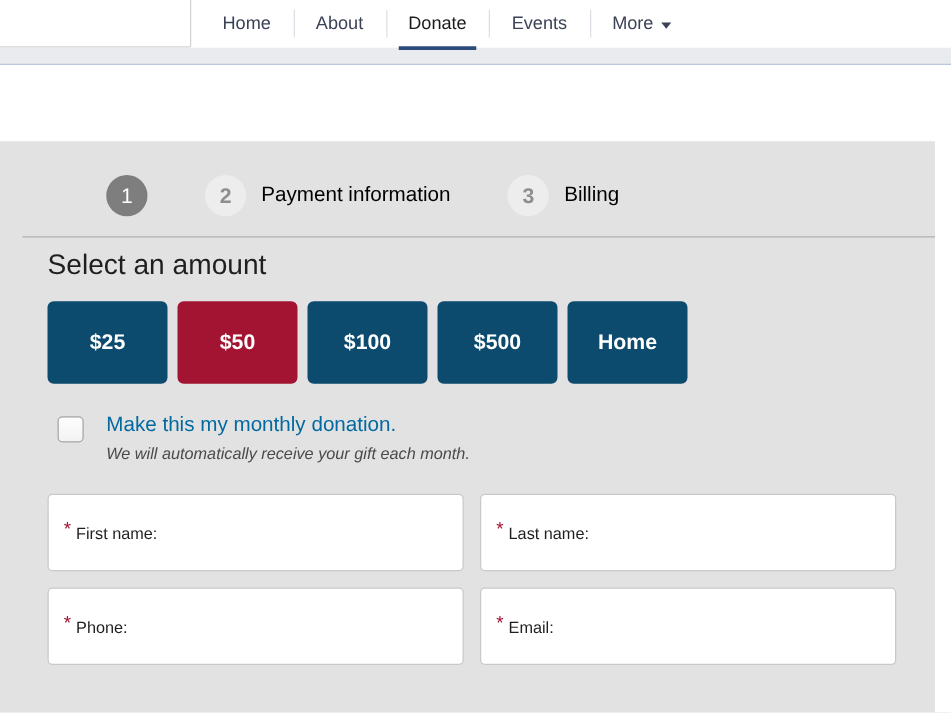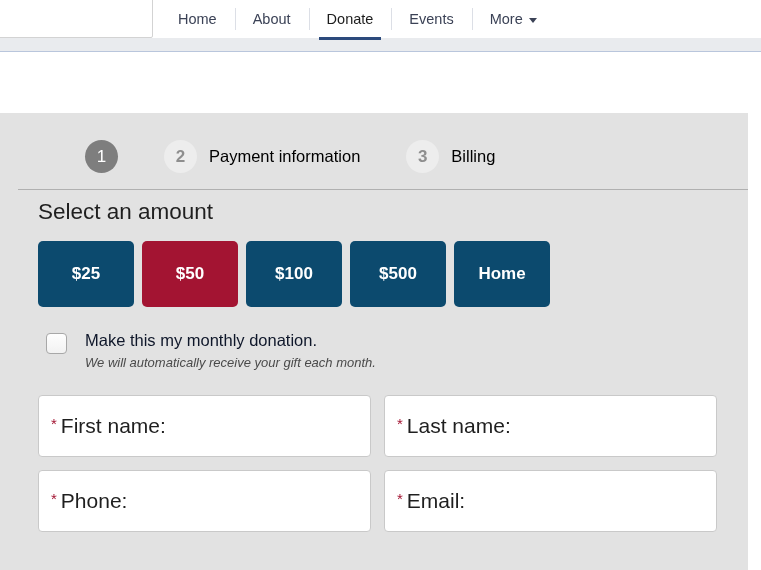--- a/index.html
+++ b/index.html
@@ -203,21 +203,21 @@
     background: linear-gradient(#fefefe, #f2f2f2);
     flex: none;
     margin-top: 2px;
     cursor: pointer;
   }
   .recurring-text {
     margin-left: 18px;
   }
   .recurring-label {
     font-size: 16.5px;
-    color: #0f172a;
+    color: #0369a1;
     cursor: pointer;
   }
   .recurring-hint {
     font-size: 13px;
     color: #4a4a4a;
     font-style: italic;
     margin-top: 5px;
   }
 
   .form-grid {
@@ -240,21 +240,21 @@
   }
   .req-star {
     color: #a31432;
     font-size: 15px;
     line-height: 1;
     margin-right: 4px;
     position: relative;
     top: -3px;
   }
   .field-label {
-    font-size: 21px;
+    font-size: 13px;
     color: #1f1f1f;
   }
 </style>
 </head>
 <body>
 
 <div class="site-header">
   <div class="logo-box"></div>
   <nav class="nav">
     <a class="nav-item">

